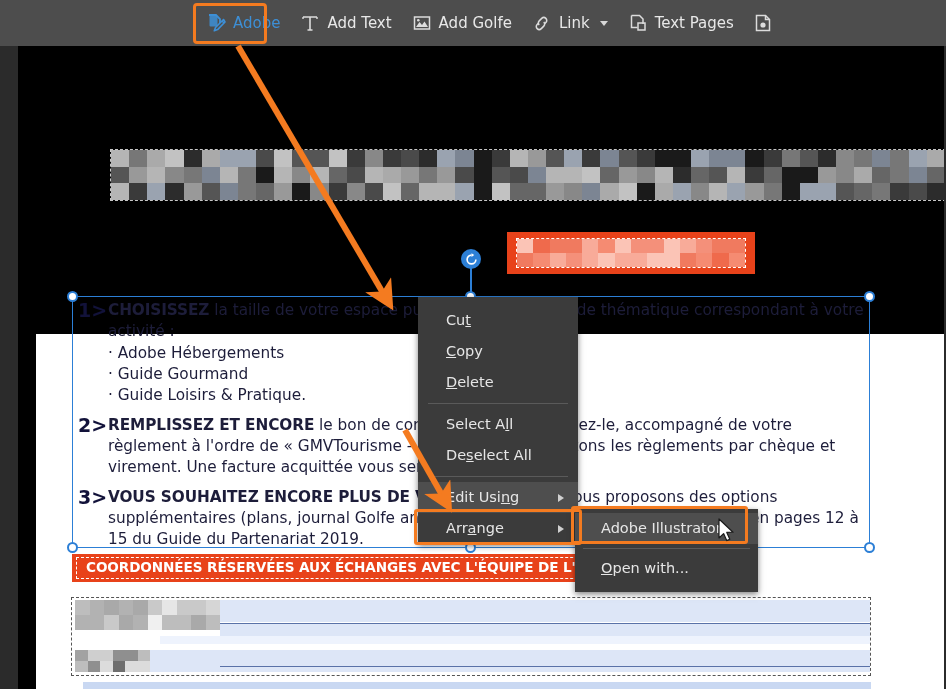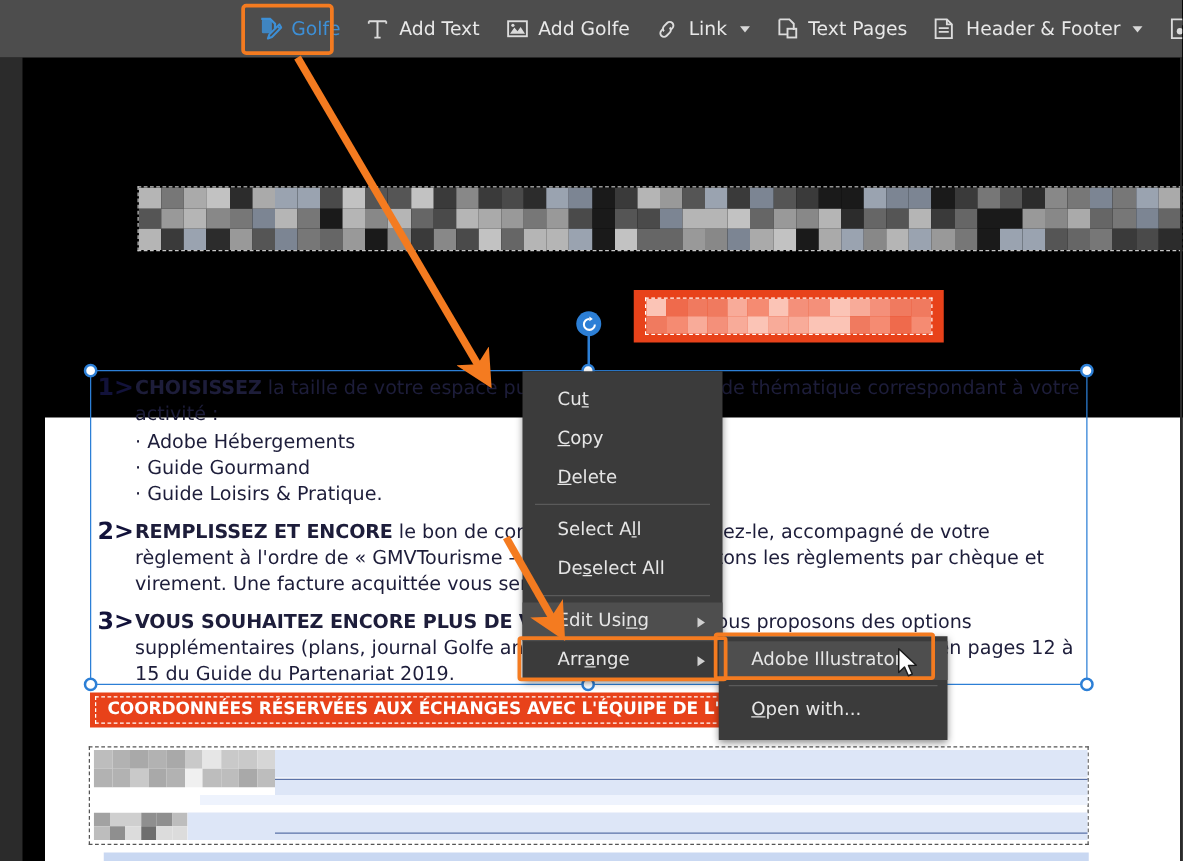--- a/index.html
+++ b/index.html
@@ -532,21 +532,21 @@
   <div class="toolbar" id="toolbar">
       <div class="tb-item active">
         <span class="tb-ico">
           <svg width="20" height="20" viewBox="0 0 20 20">
             <path d="M3 2h7l4 4v4" fill="none" stroke="#3d8fd6" stroke-width="1.8"></path>
             <rect x="3.5" y="2.5" width="8" height="11" rx="1" fill="#3d8fd6" opacity=".85"></rect>
             <path d="M17.5 6.5 L9.5 14.5 L8.3 17.8 L11.6 16.6 L19 9 Z" fill="none" stroke="#3d8fd6" stroke-width="1.6" stroke-linejoin="round"></path>
             <path d="M16 8 L18 10" stroke="#3d8fd6" stroke-width="1.4"></path>
           </svg>
         </span>
-        <span>Golfe</span>
+        <span>Adobe</span>
       </div>
       <div class="tb-item">
         <span class="tb-ico">
           <svg width="18" height="18" viewBox="0 0 18 18">
             <path d="M2 3h14M9 3v13" stroke="#dcdcdc" stroke-width="1.6" fill="none"></path>
             <path d="M2 3v2M16 3v2M6.5 16h5" stroke="#dcdcdc" stroke-width="1.4" fill="none"></path>
           </svg>
         </span>
         <span>Add Text</span>
       </div>
@@ -578,31 +578,20 @@
             <rect x="9" y="9" width="7" height="7" fill="none" stroke="#dcdcdc" stroke-width="1.5"></rect>
           </svg>
         </span>
         <span>Text Pages</span>
       </div>
       <div class="tb-item">
         <span class="tb-ico">
           <svg width="17" height="18" viewBox="0 0 17 18">
             <path d="M1.5 1.5 h9 l4 4 v11 h-13 z" fill="none" stroke="#dcdcdc" stroke-width="1.5"></path>
             <path d="M10.5 1.5 v4 h4" fill="none" stroke="#dcdcdc" stroke-width="1.5"></path>
-            <path d="M4 8.5 h8 M4 11.5 h8" stroke="#dcdcdc" stroke-width="1.5"></path>
-          </svg>
-        </span>
-        <span>Header &amp; Footer</span>
-        <span class="caret"></span>
-      </div>
-      <div class="tb-item">
-        <span class="tb-ico">
-          <svg width="17" height="18" viewBox="0 0 17 18">
-            <path d="M1.5 1.5 h9 l4 4 v11 h-13 z" fill="none" stroke="#dcdcdc" stroke-width="1.5"></path>
-            <path d="M10.5 1.5 v4 h4" fill="none" stroke="#dcdcdc" stroke-width="1.5"></path>
             <circle cx="8" cy="11" r="2.6" fill="#dcdcdc"></circle>
           </svg>
         </span>
       </div>
     </div>
   <div class="edit-highlight"></div>
 
   <svg class="anno">
     <defs>
       <marker id="ah" markerWidth="5" markerHeight="5" refX="1.6" refY="2.5" orient="auto">

